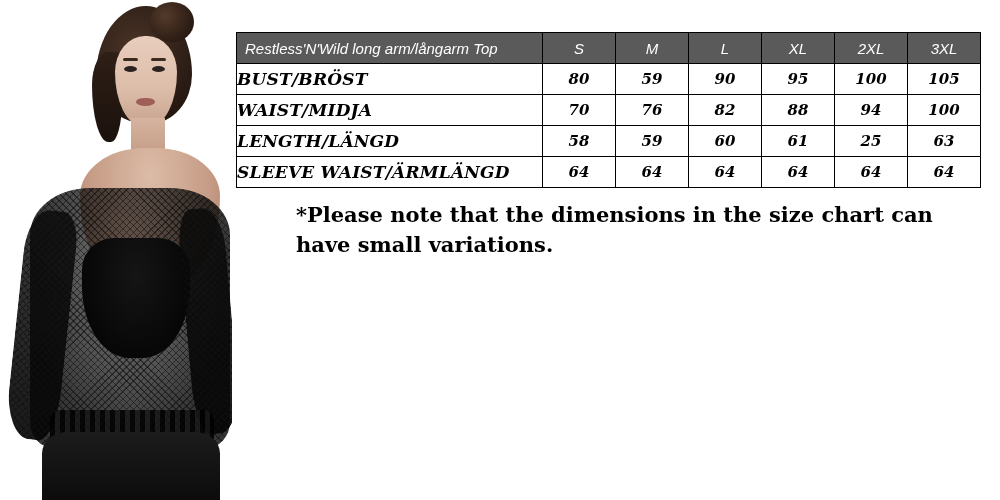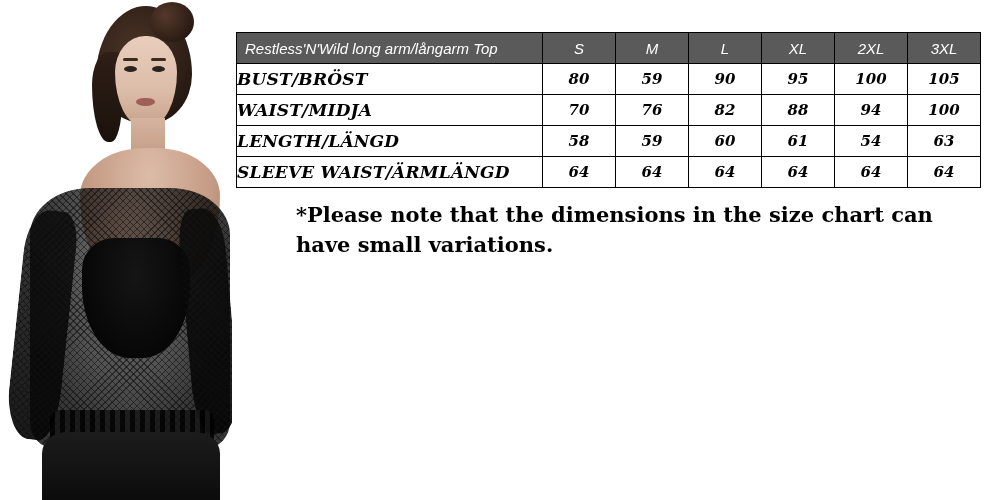--- a/index.html
+++ b/index.html
@@ -312,21 +312,21 @@
       <td class="val">88</td>
       <td class="val">94</td>
       <td class="val">100</td>
     </tr>
     <tr>
       <td class="row-label">LENGTH/LÄNGD</td>
       <td class="val">58</td>
       <td class="val">59</td>
       <td class="val">60</td>
       <td class="val">61</td>
-      <td class="val">54</td>
+      <td class="val">25</td>
       <td class="val">63</td>
     </tr>
     <tr>
       <td class="row-label">SLEEVE WAIST/ÄRMLÄNGD</td>
       <td class="val">64</td>
       <td class="val">64</td>
       <td class="val">64</td>
       <td class="val">64</td>
       <td class="val">64</td>
       <td class="val">64</td>

